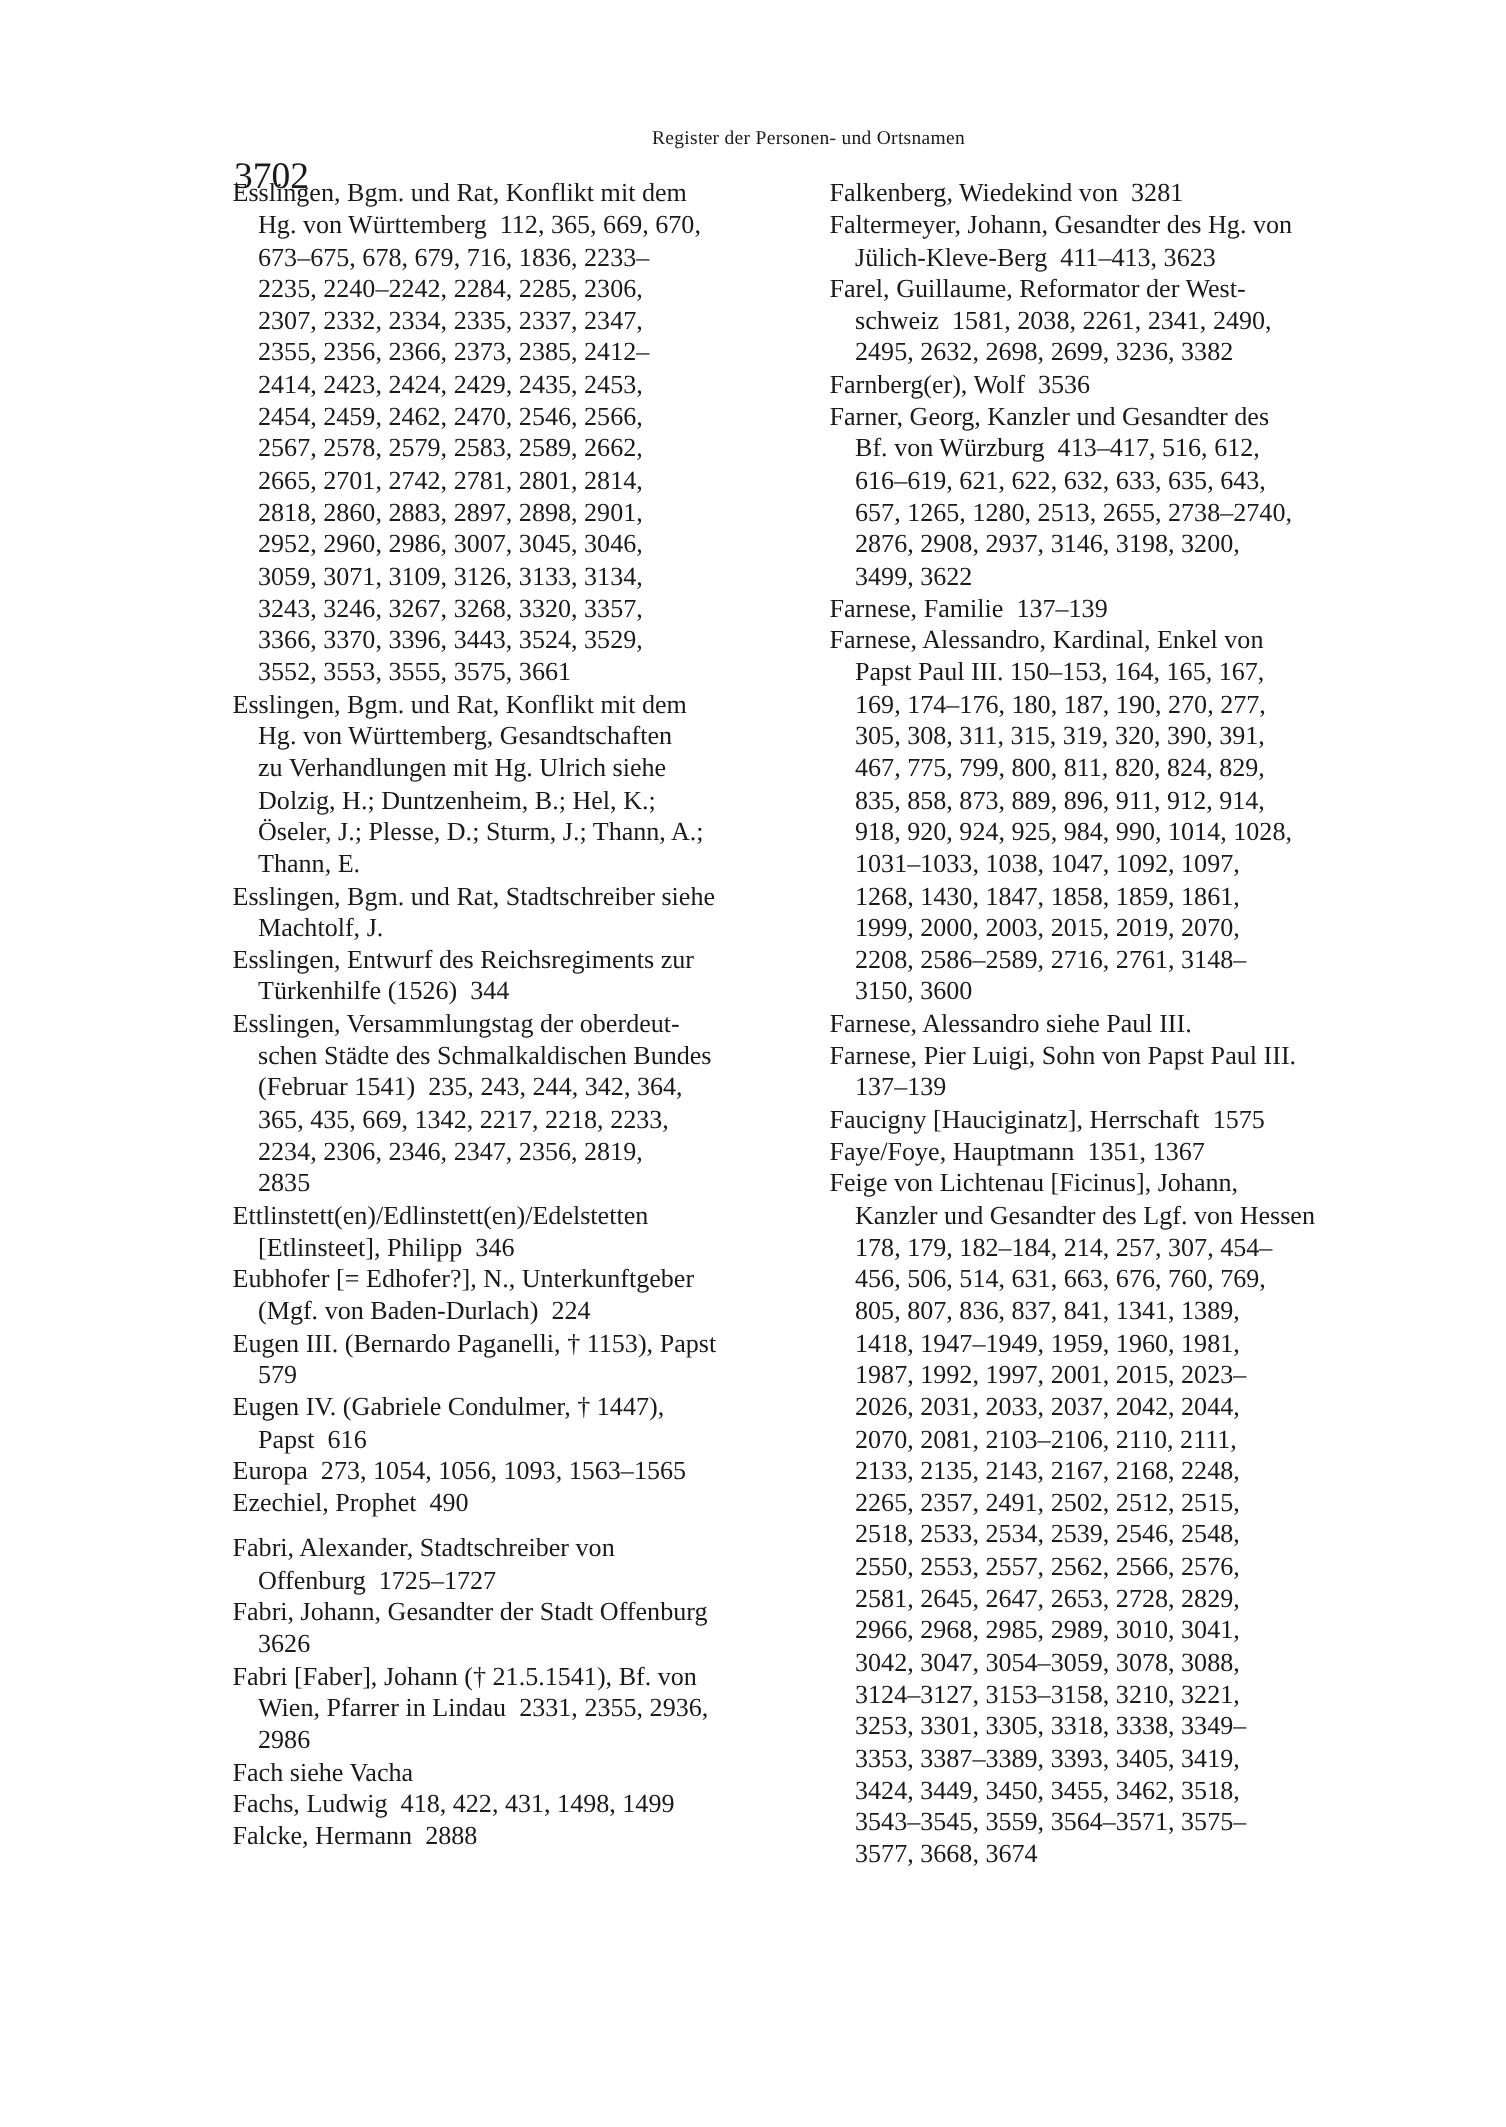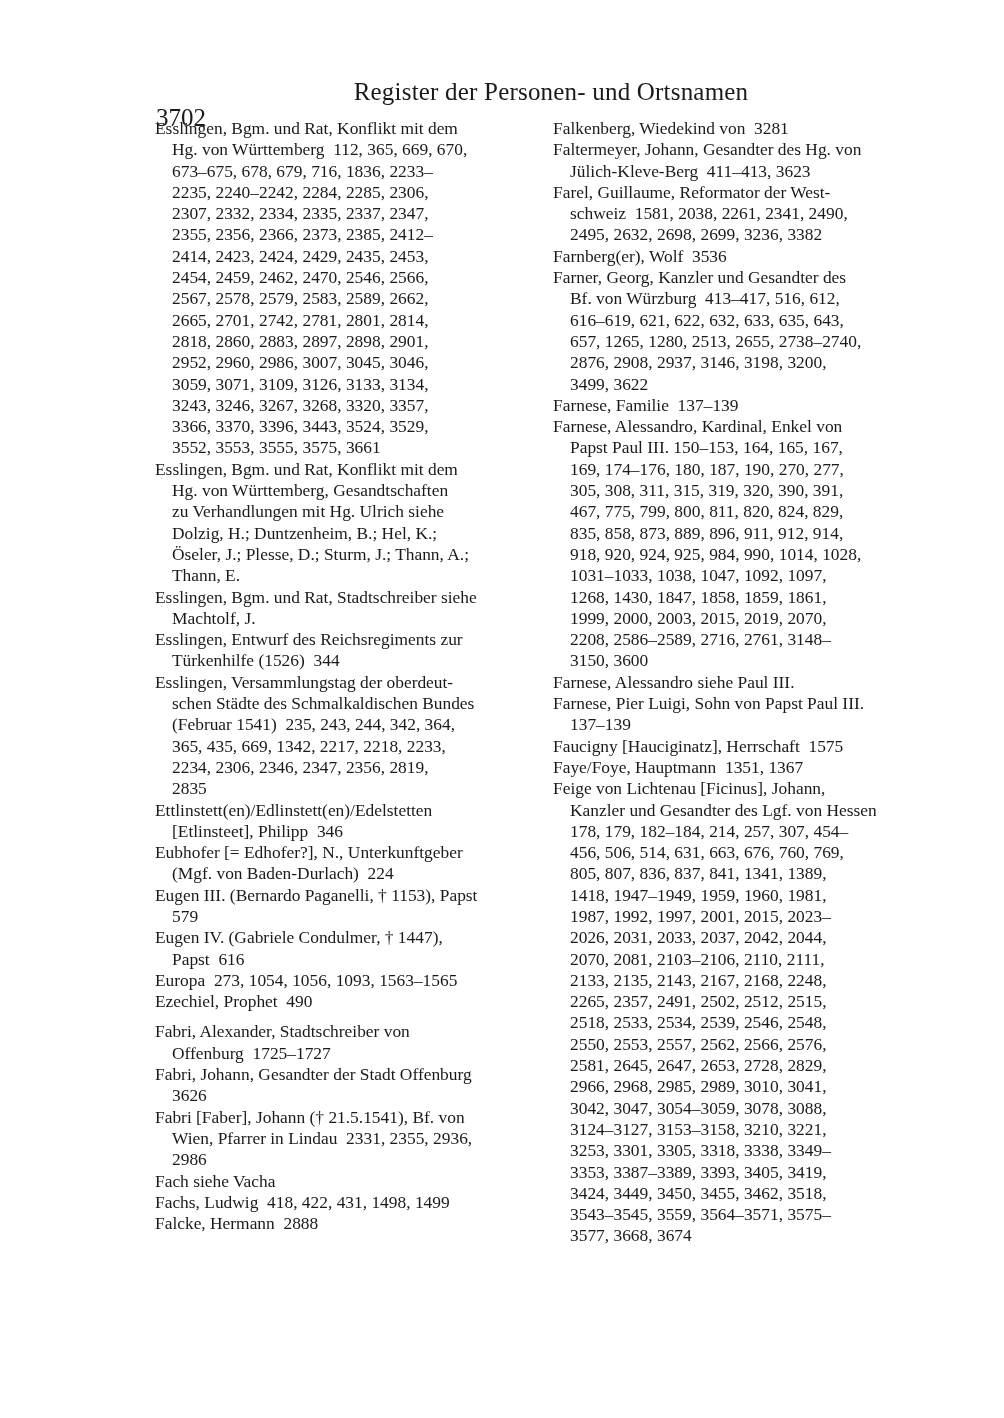--- a/index.html
+++ b/index.html
@@ -18,24 +18,24 @@
   .running-header {
     position: absolute;
     top: 77px; left: 155px;
     width: 782px; height: 30px;
   }
   .page-number {
     position: absolute; left: 1px; top: 0;
     font-size: 25px; line-height: 27px; margin-top: 27px;
   }
   .running-title {
-    position: absolute; left: 16px; top: 3px;
+    position: absolute; left: 4px; top: 3px;
     width: 760px;
     text-align: center;
-    font-size: 25px; line-height: 24px;
+    font-size: 13px; line-height: 24px;
     letter-spacing: 0.2px;
   }
   .columns {
     position: absolute;
     top: 118px; left: 155px;
     display: flex;
     gap: 14px;
     align-items: flex-start;
   }
   .col { width: 384px; }

